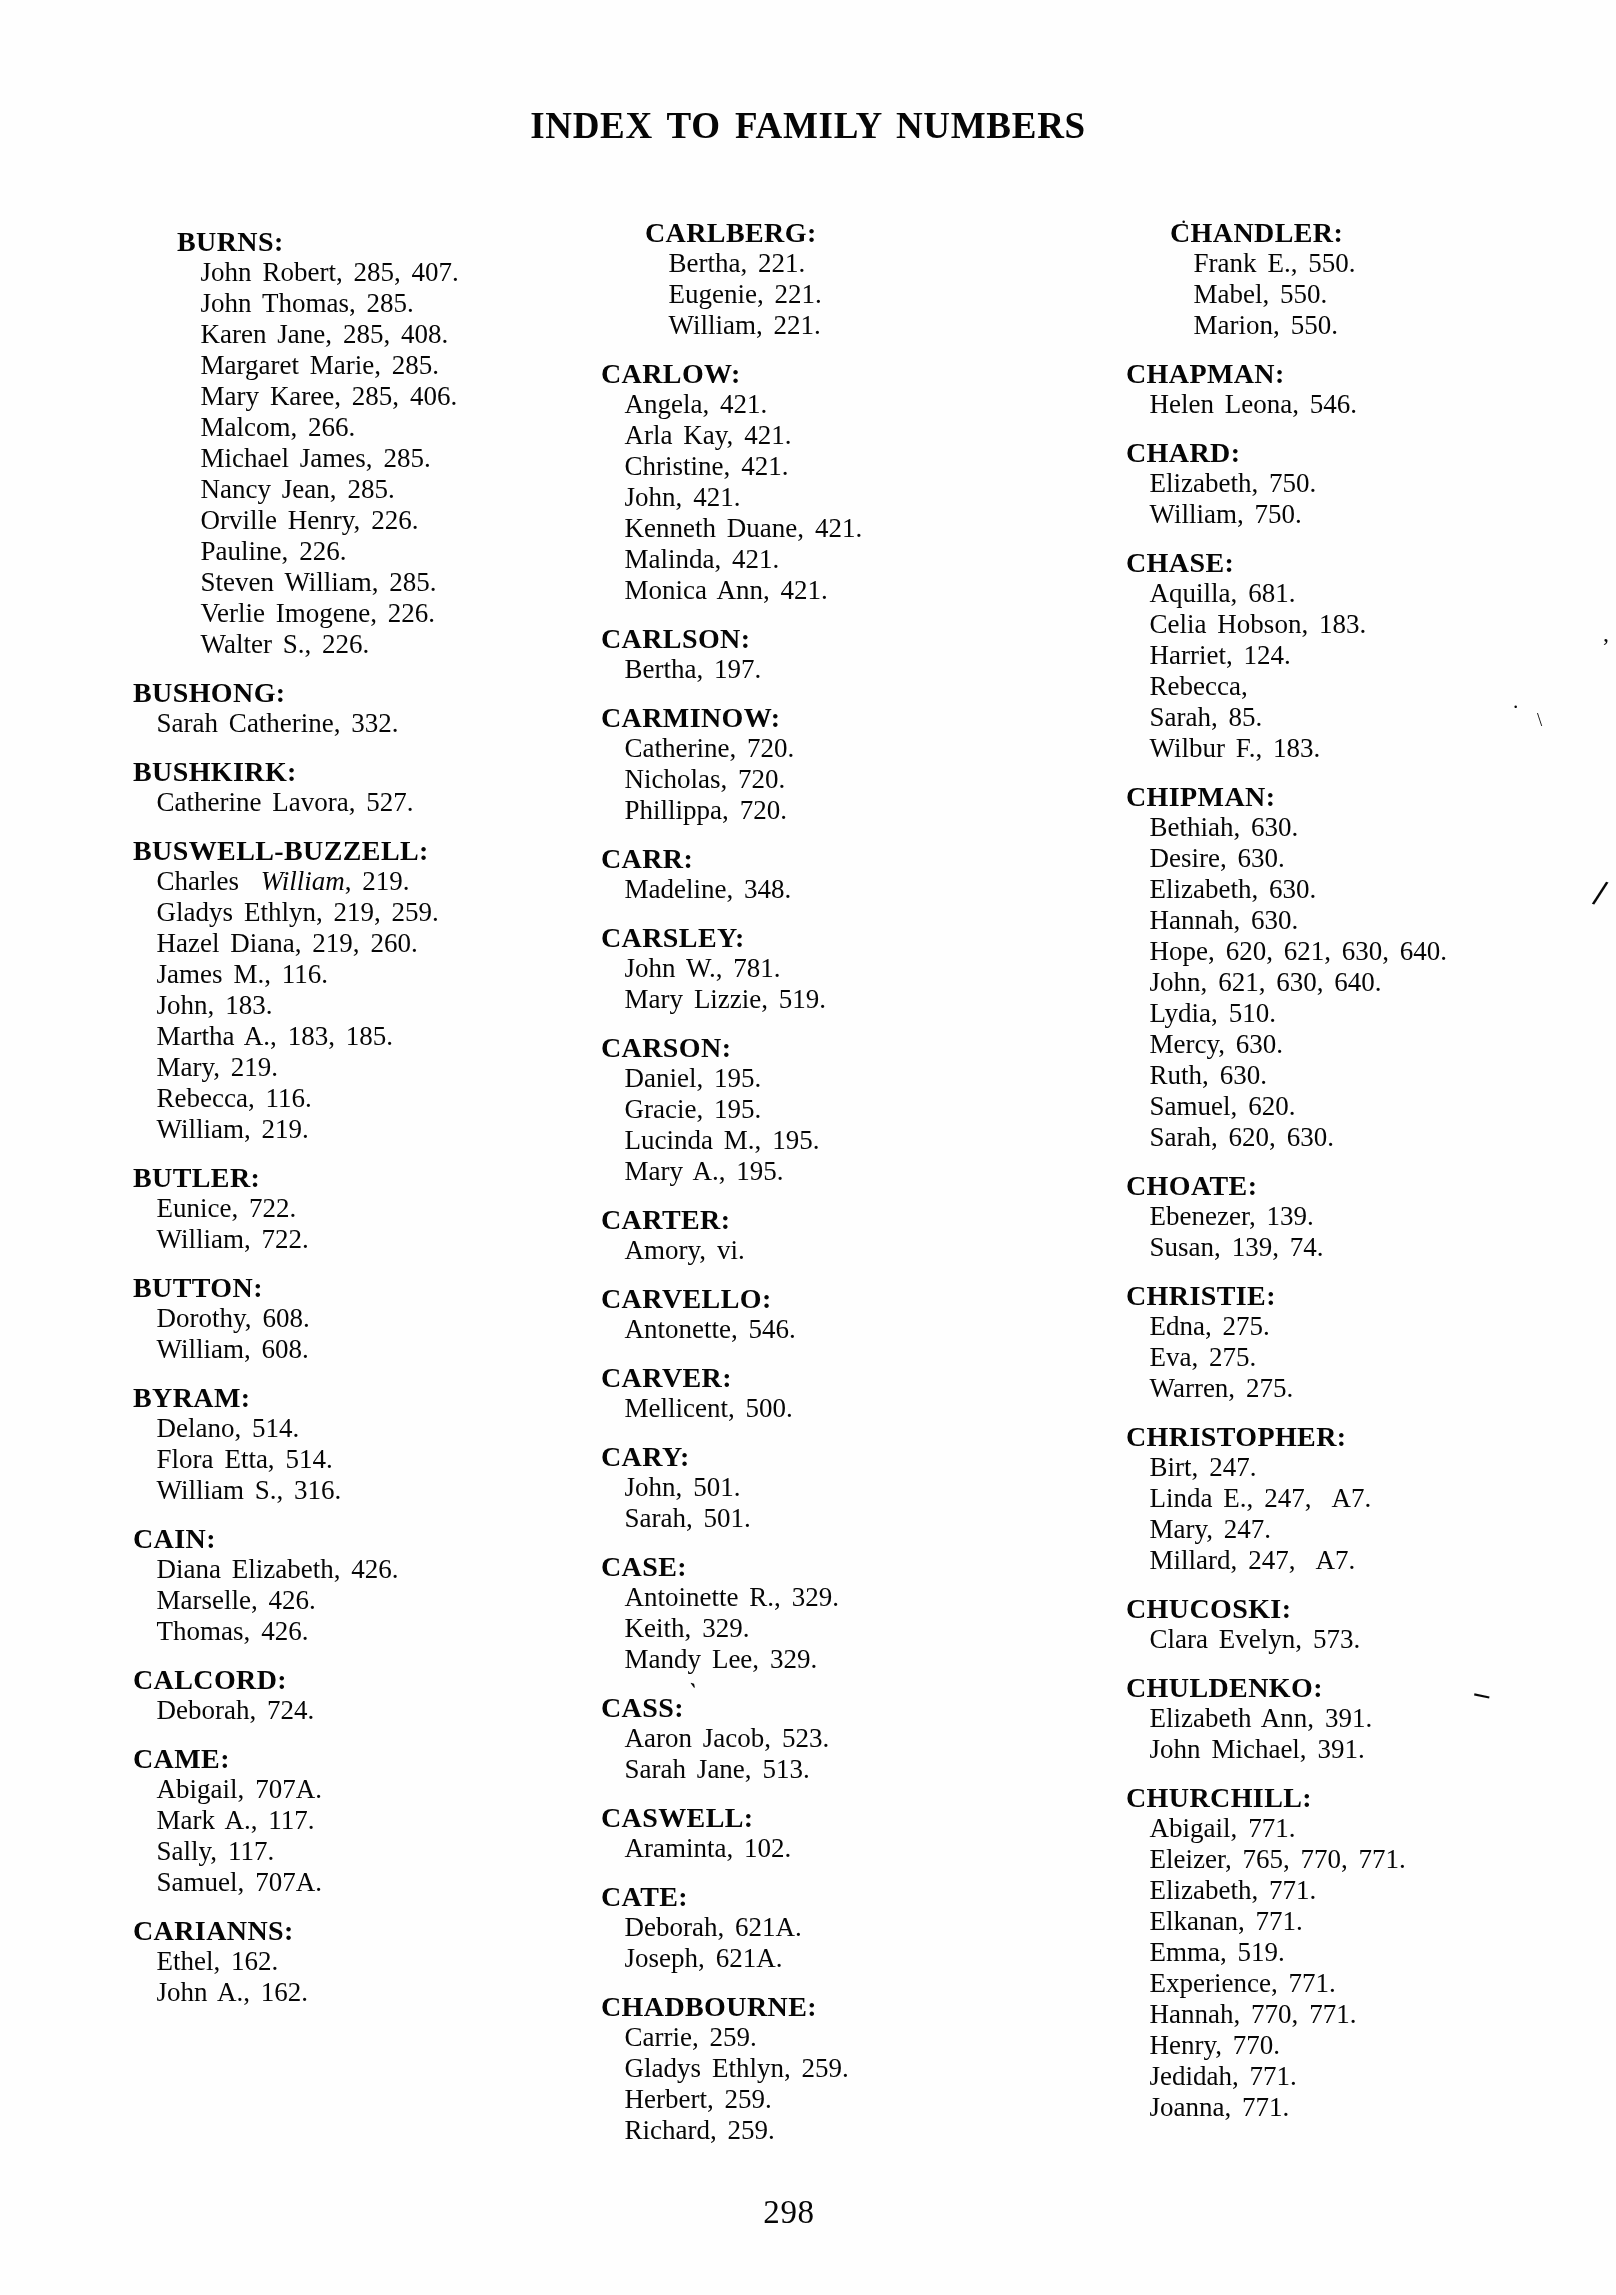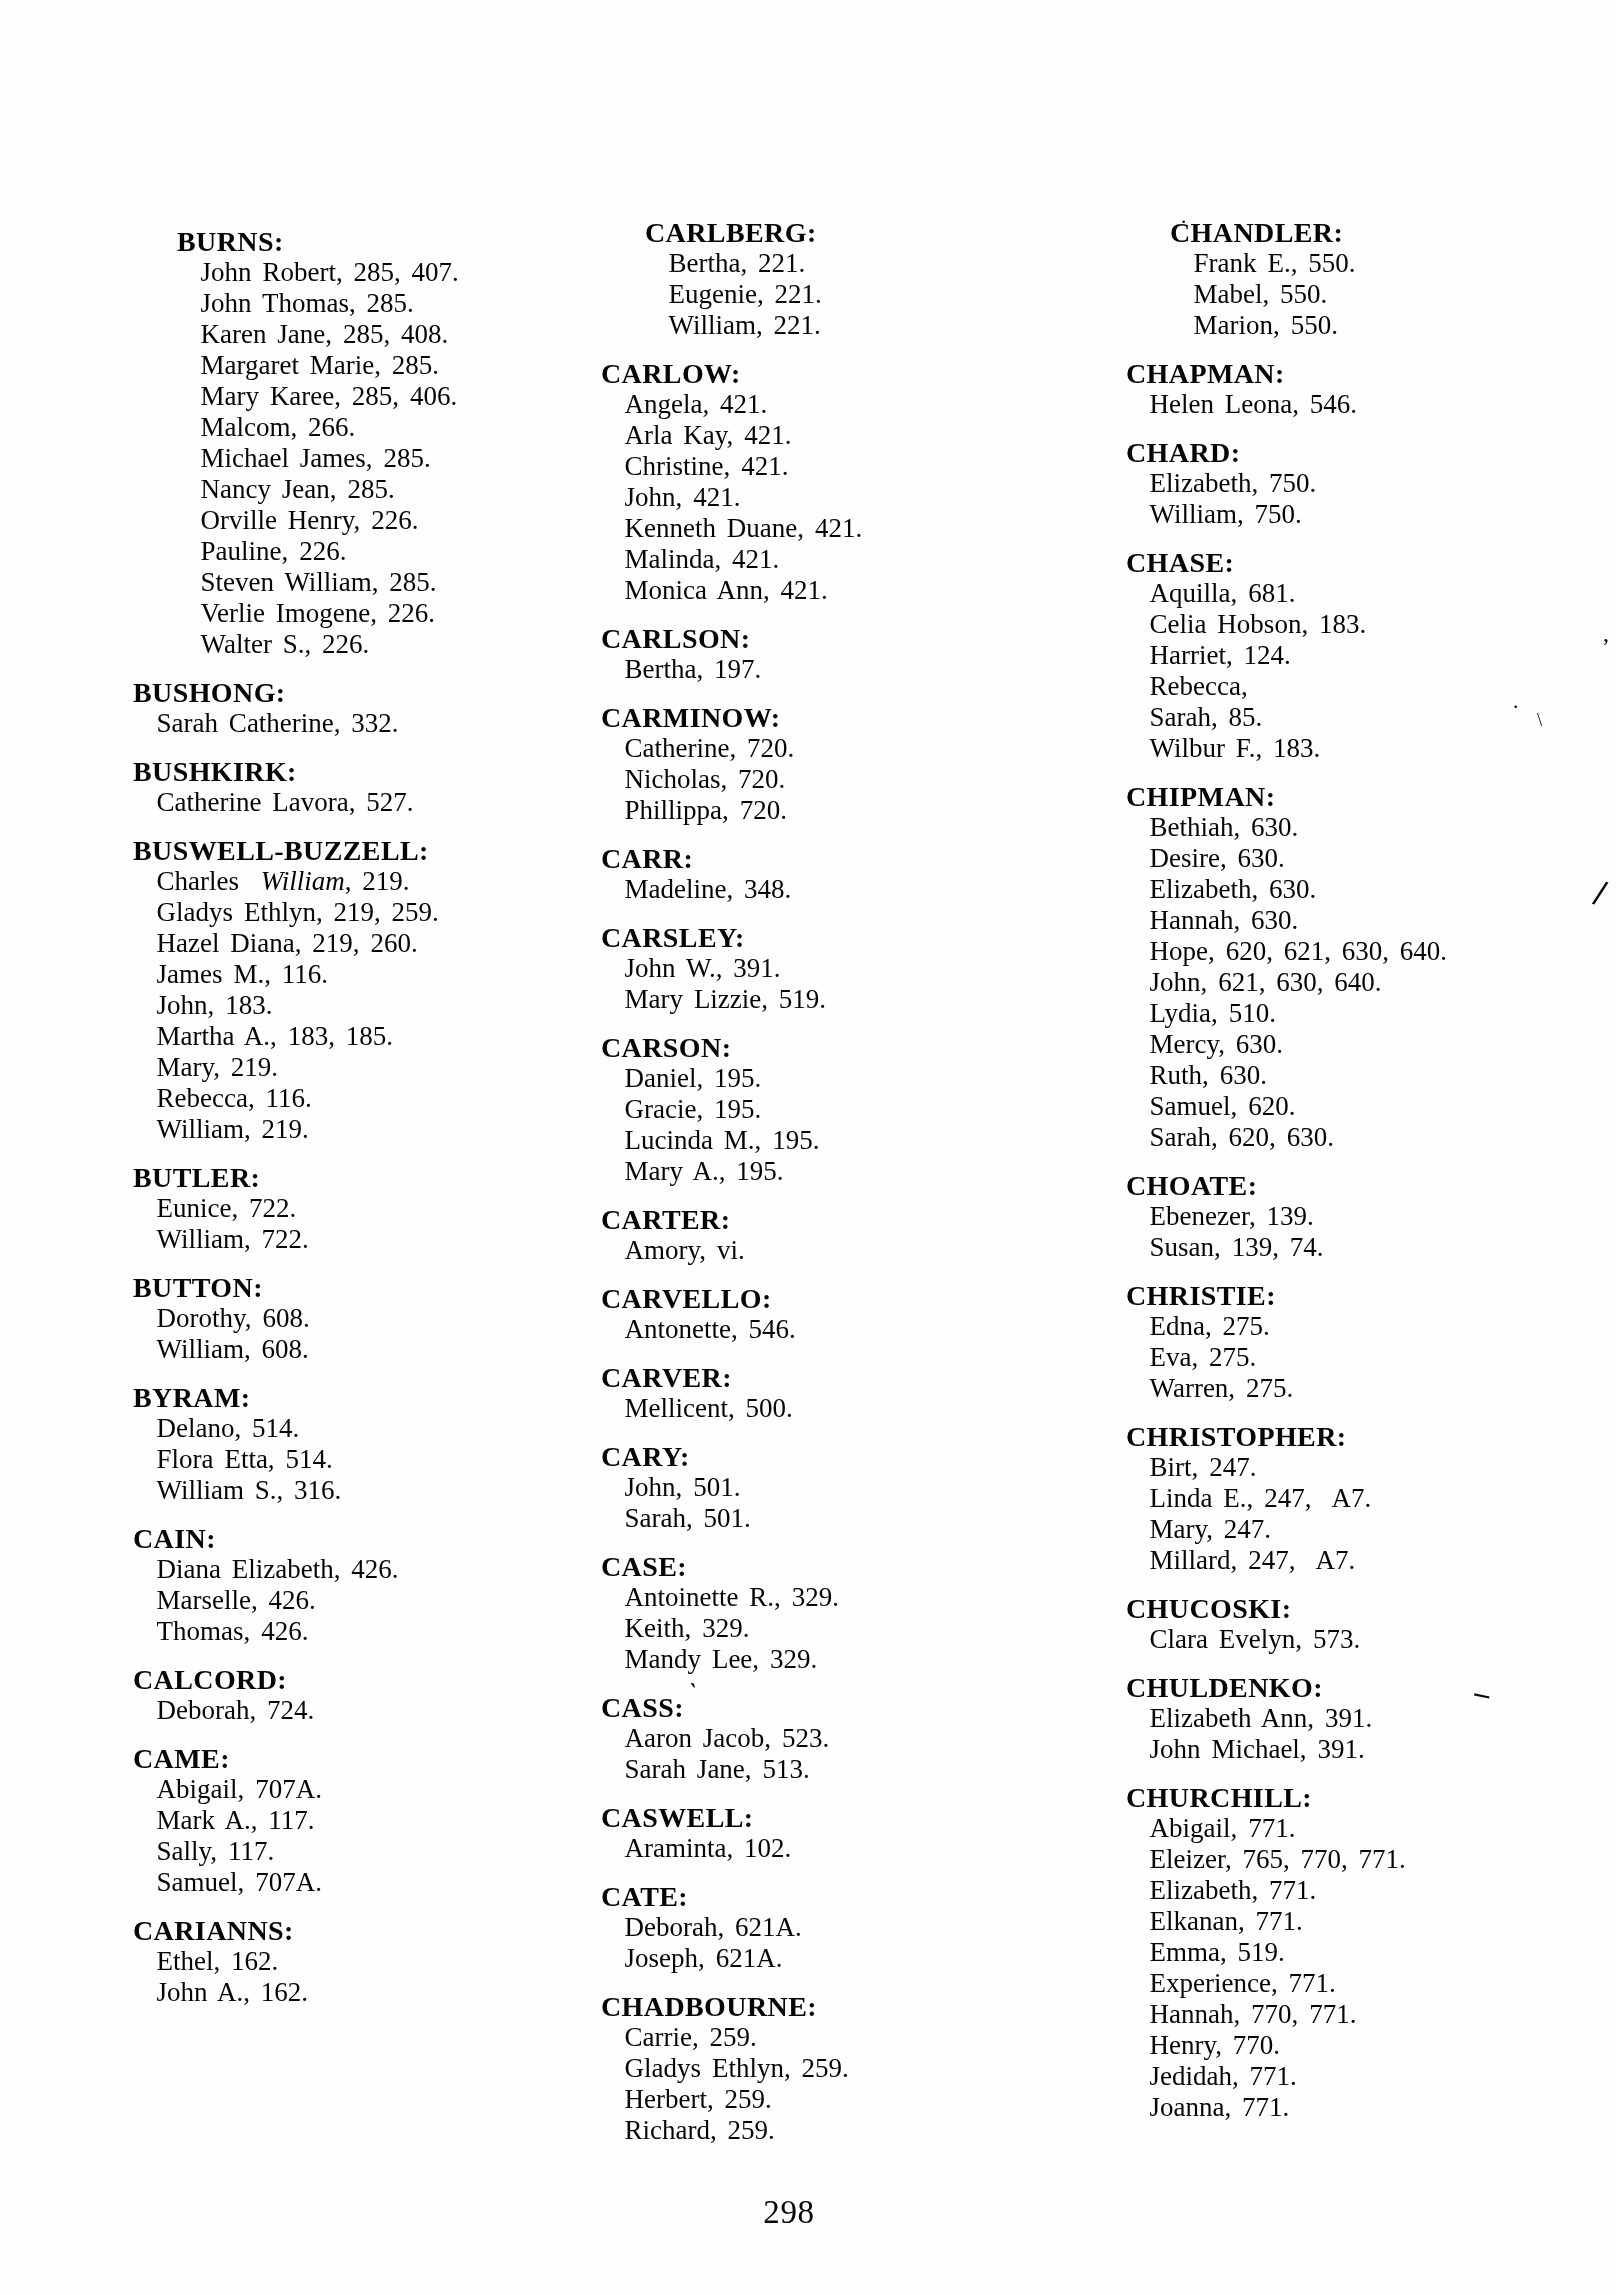--- a/index.html
+++ b/index.html
@@ -71,20 +71,21 @@
   .artifact {
     position: absolute;
     line-height: 1;
     color: #070707;
   }
 </style>
 </head>
 <body>
 
 <div class="page">
+  <div class="title">INDEX TO FAMILY NUMBERS</div>
   <div class="col col-1">
       <div class="group">
         <div class="surname">BURNS:</div>
         <div class="entry"><span>John Robert, 285, 407.</span></div>
         <div class="entry"><span>John Thomas, 285.</span></div>
         <div class="entry"><span>Karen Jane, 285, 408.</span></div>
         <div class="entry"><span>Margaret Marie, 285.</span></div>
         <div class="entry"><span>Mary Karee, 285, 406.</span></div>
         <div class="entry"><span>Malcom, 266.</span></div>
         <div class="entry"><span>Michael James, 285.</span></div>
@@ -180,21 +181,21 @@
         <div class="entry"><span>Catherine, 720.</span></div>
         <div class="entry"><span>Nicholas, 720.</span></div>
         <div class="entry"><span>Phillippa, 720.</span></div>
       </div>
       <div class="group">
         <div class="surname">CARR:</div>
         <div class="entry"><span>Madeline, 348.</span></div>
       </div>
       <div class="group">
         <div class="surname">CARSLEY:</div>
-        <div class="entry"><span>John W., 391.</span></div>
+        <div class="entry"><span>John W., 781.</span></div>
         <div class="entry"><span>Mary Lizzie, 519.</span></div>
       </div>
       <div class="group">
         <div class="surname">CARSON:</div>
         <div class="entry"><span>Daniel, 195.</span></div>
         <div class="entry"><span>Gracie, 195.</span></div>
         <div class="entry"><span>Lucinda M., 195.</span></div>
         <div class="entry"><span>Mary A., 195.</span></div>
       </div>
       <div class="group">

